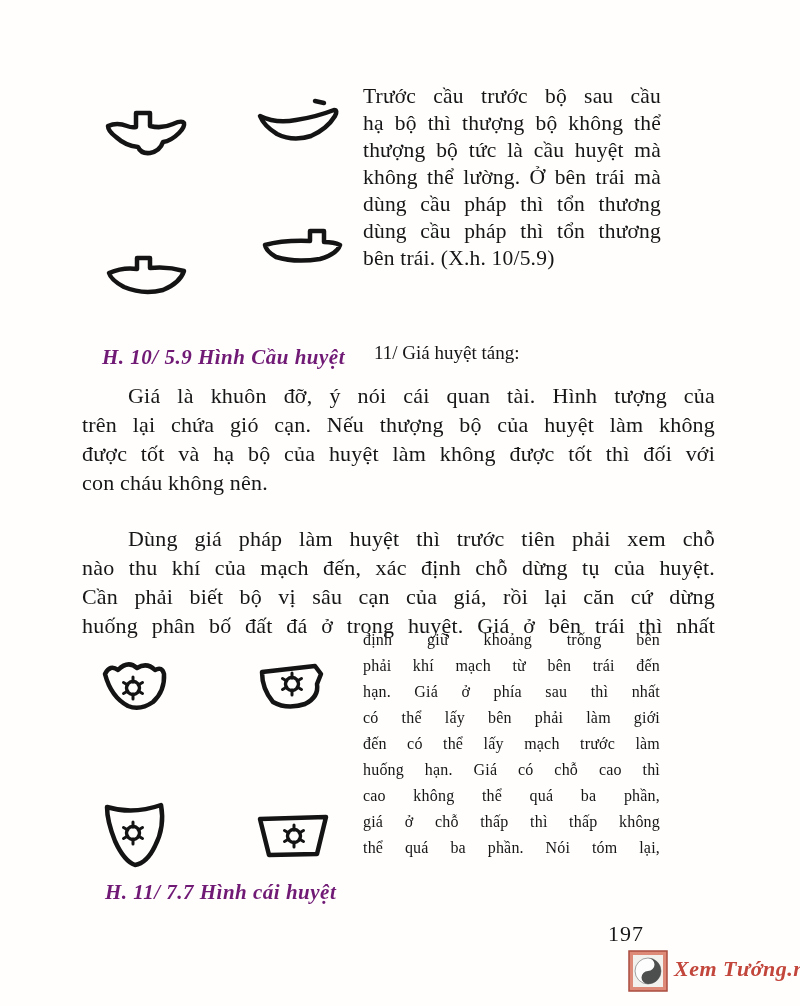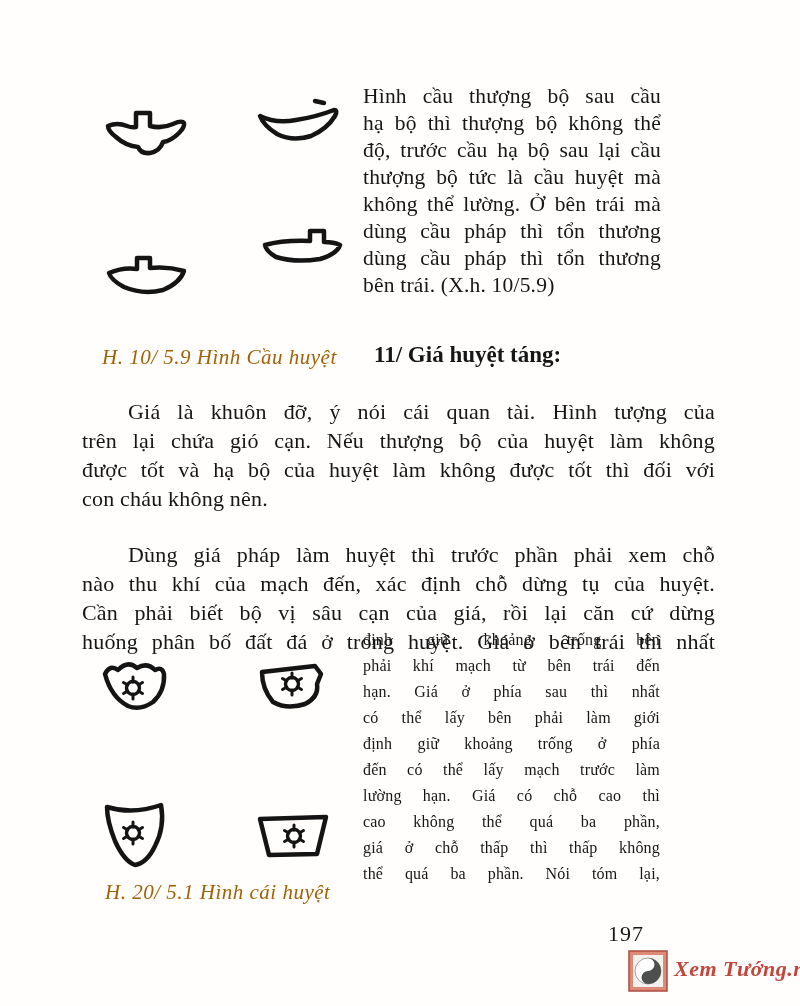--- a/index.html
+++ b/index.html
@@ -13,26 +13,26 @@
   .ln{
     text-align:justify;
     text-align-last:justify;
     white-space:nowrap;
     letter-spacing:0.2px;
   }
   .ln.end{text-align-last:left;font-family:Liberation Serif, serif;}
   .col1{left:363px;top:83px;width:298px;font-size:21.5px;line-height:27px;}
   .para{left:82px;width:633px;font-size:22px;line-height:29px;}
   .col2{left:363px;top:627px;width:297px;font-size:16px;line-height:26px;}
-  .indent{padding-left:46px;margin-top:16px;}
+  .indent{padding-left:46px;}
   .caption{
-    font-style:italic;font-weight:normal;font-size:21px;color:#a16207;
+    font-style:italic;font-weight:bold;font-size:21px;color:#701a75;
     letter-spacing:0.5px;white-space:nowrap;
   }
-  .heading{font-weight:bold;font-size:23px;white-space:nowrap;}
+  .heading{font-weight:normal;font-size:19px;white-space:nowrap;}
   .pagenum{font-size:22px;letter-spacing:1px;}
   .wm-text{
     font-size:22px;font-weight:bold;font-style:italic;
     letter-spacing:0.5px;white-space:nowrap;
   }
   svg.fig path, svg.fig circle{vector-effect:non-scaling-stroke;}
 </style>
 </head>
 <body>
 
@@ -48,42 +48,41 @@
     </g>
     <g transform="translate(12,158)">
       <path d="M2,20 Q16,14 30,16 L30,5 L43,5 L43,15 Q60,13 77,18 Q73,30 56,37 Q36,42 17,34 Q4,27 2,20 Z"></path>
     </g>
     <g transform="translate(168,131)">
       <path d="M2,19 Q20,14 47,15 L47,5 L61,5 L61,16 Q71,16 77,19 Q74,28 57,33 Q32,37 13,31 Q3,25 2,19 Z"></path>
     </g>
   </svg>
 
   <div class="abs col1">
-    <div class="ln">Hình cầu thượng bộ sau cầu</div>
+    <div class="ln">Trước cầu trước bộ sau cầu</div>
     <div class="ln">hạ bộ thì thượng bộ không thể</div>
-    <div class="ln">độ, trước cầu hạ bộ sau lại cầu</div>
     <div class="ln">thượng bộ tức là cầu huyệt mà</div>
     <div class="ln">không thể lường. Ở bên trái mà</div>
     <div class="ln">dùng cầu pháp thì tổn thương</div>
     <div class="ln">dùng cầu pháp thì tổn thương</div>
     <div class="ln end">bên trái. (X.h. 10/5.9)</div>
   </div>
 
   <div class="abs caption" style="left:102px;top:345px;">H. 10/ 5.9  Hình Cầu huyệt</div>
   <div class="abs heading" style="left:374px;top:342px;">11/ Giá huyệt táng:</div>
 
   <div class="abs para" style="top:381px;">
     <div class="ln indent">Giá là khuôn đỡ, ý nói cái quan tài. Hình tượng của</div>
     <div class="ln">trên lại chứa gió cạn. Nếu thượng bộ của huyệt làm không</div>
     <div class="ln">được tốt và hạ bộ của huyệt làm không được tốt thì đối với</div>
     <div class="ln end">con cháu không nên.</div>
   </div>
 
   <div class="abs para" style="top:524px;">
-    <div class="ln indent">Dùng giá pháp làm huyệt thì trước phần phải xem chỗ</div>
+    <div class="ln indent">Dùng giá pháp làm huyệt thì trước tiên phải xem chỗ</div>
     <div class="ln">nào thu khí của mạch đến, xác định chỗ dừng tụ của huyệt.</div>
     <div class="ln">Cần phải biết bộ vị sâu cạn của giá, rồi lại căn cứ dừng</div>
     <div class="ln">huống phân bố đất đá ở trong huyệt. Giá ở bên trái thì nhất</div>
   </div>
 
   <svg class="fig abs" style="left:98px;top:655px;" width="235" height="225" viewBox="0 0 235 225" fill="none" stroke="#141414" stroke-width="4.5" stroke-linejoin="round" stroke-linecap="round">
     <defs>
       <g id="star">
         <circle r="6.5" fill="none" stroke="#141414" stroke-width="3.4"></circle>
         <path stroke="#141414" stroke-width="3" d="M0,-6 L0,-11 M5.2,-3 L9.5,-5.5 M5.2,3 L9.5,5.5 M0,6 L0,11 M-5.2,3 L-9.5,5.5 M-5.2,-3 L-9.5,-5.5"></path>
@@ -105,29 +104,28 @@
       <path d="M5,6 L71,4 L62,41 L14,42 Z"></path>
       <use href="#star" x="39" y="23"></use>
     </g>
   </svg>
 
   <div class="abs col2">
     <div class="ln">định giữ khoảng trống bên</div>
     <div class="ln">phải khí mạch từ bên trái đến</div>
     <div class="ln">hạn. Giá ở phía sau thì nhất</div>
     <div class="ln">có thể lấy bên phải làm giới</div>
-    <div class="ln">định giữ khoảng trống ở phía</div>
     <div class="ln">đến có thể lấy mạch trước làm</div>
-    <div class="ln">lường hạn. Giá có chỗ cao thì</div>
+    <div class="ln">huống hạn. Giá có chỗ cao thì</div>
     <div class="ln">cao không thể quá ba phần,</div>
     <div class="ln">giá ở chỗ thấp thì thấp không</div>
     <div class="ln">thể quá ba phần. Nói tóm lại,</div>
   </div>
 
-  <div class="abs caption" style="left:105px;top:880px;">H. 20/ 5.1  Hình cái huyệt</div>
+  <div class="abs caption" style="left:105px;top:880px;">H. 11/ 7.7  Hình cái huyệt</div>
 
   <div class="abs pagenum" style="left:608px;top:921px;">197</div>
 
   <div class="abs" style="left:628px;top:950px;width:170px;height:45px;">
     <svg width="40" height="42" viewBox="0 0 40 42" style="position:absolute;left:0;top:0;">
       <rect x="1" y="1" width="38" height="40" fill="#dd8a79" stroke="#aa4c3e" stroke-width="1.5"></rect>
       <rect x="5" y="5" width="30" height="32" fill="#f2f1ee"></rect>
       <g transform="translate(20,21)">
         <circle r="13" fill="#fdfdfd" stroke="#8a8a8a" stroke-width="0.8"></circle>
         <path d="M0,-13 A13,13 0 0 1 0,13 A6.5,6.5 0 0 1 0,0 A6.5,6.5 0 0 0 0,-13 Z" fill="#4d4f4e"></path>

